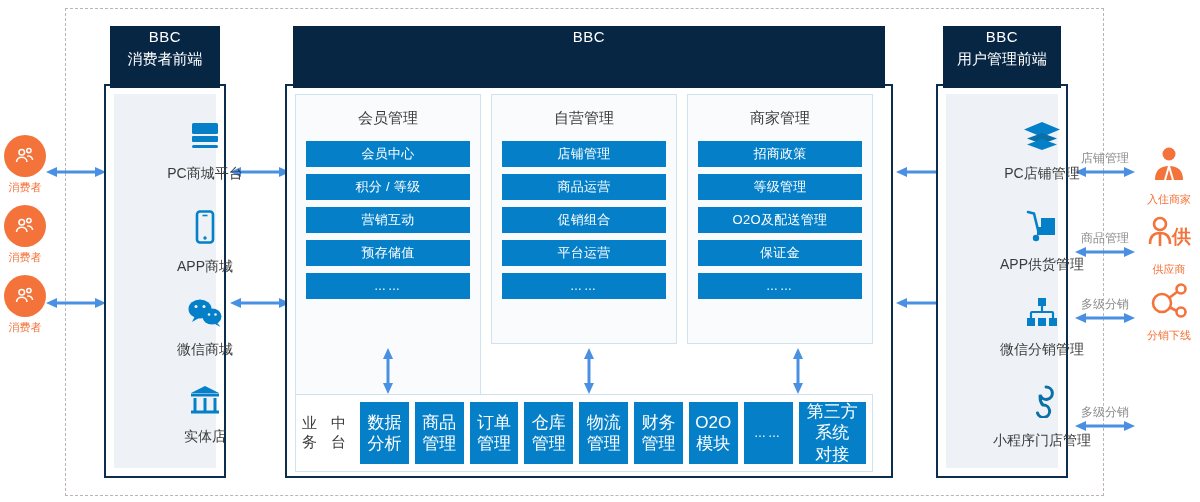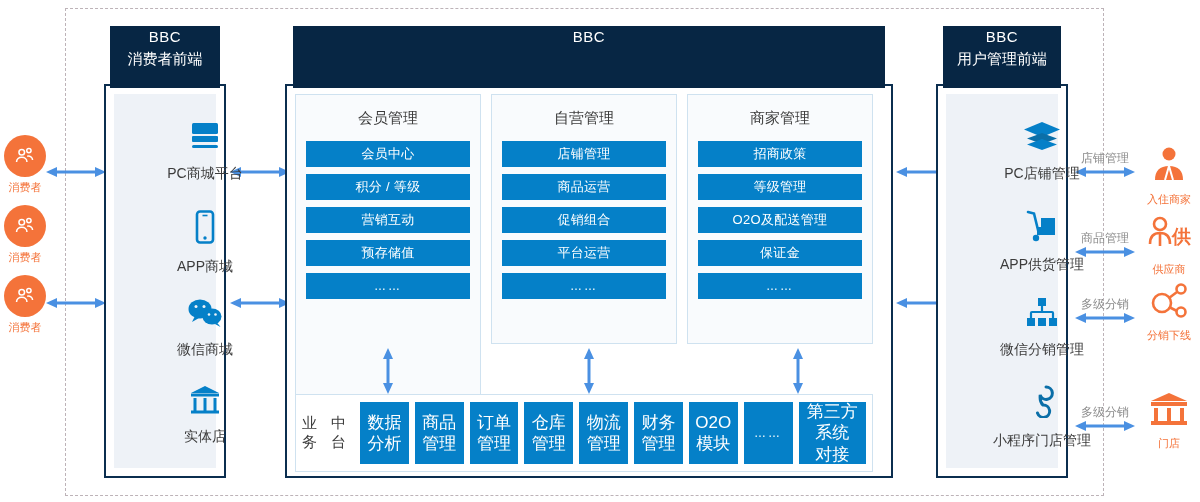--- a/index.html
+++ b/index.html
@@ -463,27 +463,14 @@
     </div>
     <div class="alabel">分销下线</div>
   </div>
 
   <div class="rel-label" style="left:1075px; top:404px; width:60px;">多级分销</div>
   <svg class="arrow-h" style="left:1075px; top:419px; width:60px;" viewBox="0 0 60 14">
     <line x1="9" y1="7" x2="51" y2="7" stroke="#4a90e2" stroke-width="3"></line>
     <polygon points="0,7 11,2 11,12" fill="#4a90e2"></polygon>
       <polygon points="60,7 49,2 49,12" fill="#4a90e2"></polygon>
   </svg>
-  <div class="actor plain" style="left:1140px; top:387px; width:58px;">
-    <div class="plainico">
-      <svg width="44" height="40" viewBox="0 0 44 40">
-        <path d="M4 11 L22 3 L40 11 Z" fill="#f4733a"></path>
-        <rect x="4" y="12" width="36" height="4" fill="#f4733a"></rect>
-        <rect x="7" y="18" width="4" height="14" fill="#f4733a"></rect>
-        <rect x="20" y="18" width="4" height="14" fill="#f4733a"></rect>
-        <rect x="33" y="18" width="4" height="14" fill="#f4733a"></rect>
-        <rect x="4" y="31" width="36" height="4" fill="#f4733a"></rect>
-      </svg>
-    </div>
-    <div class="alabel">门店</div>
-  </div>
 
 </div>
 
 </body></html>

